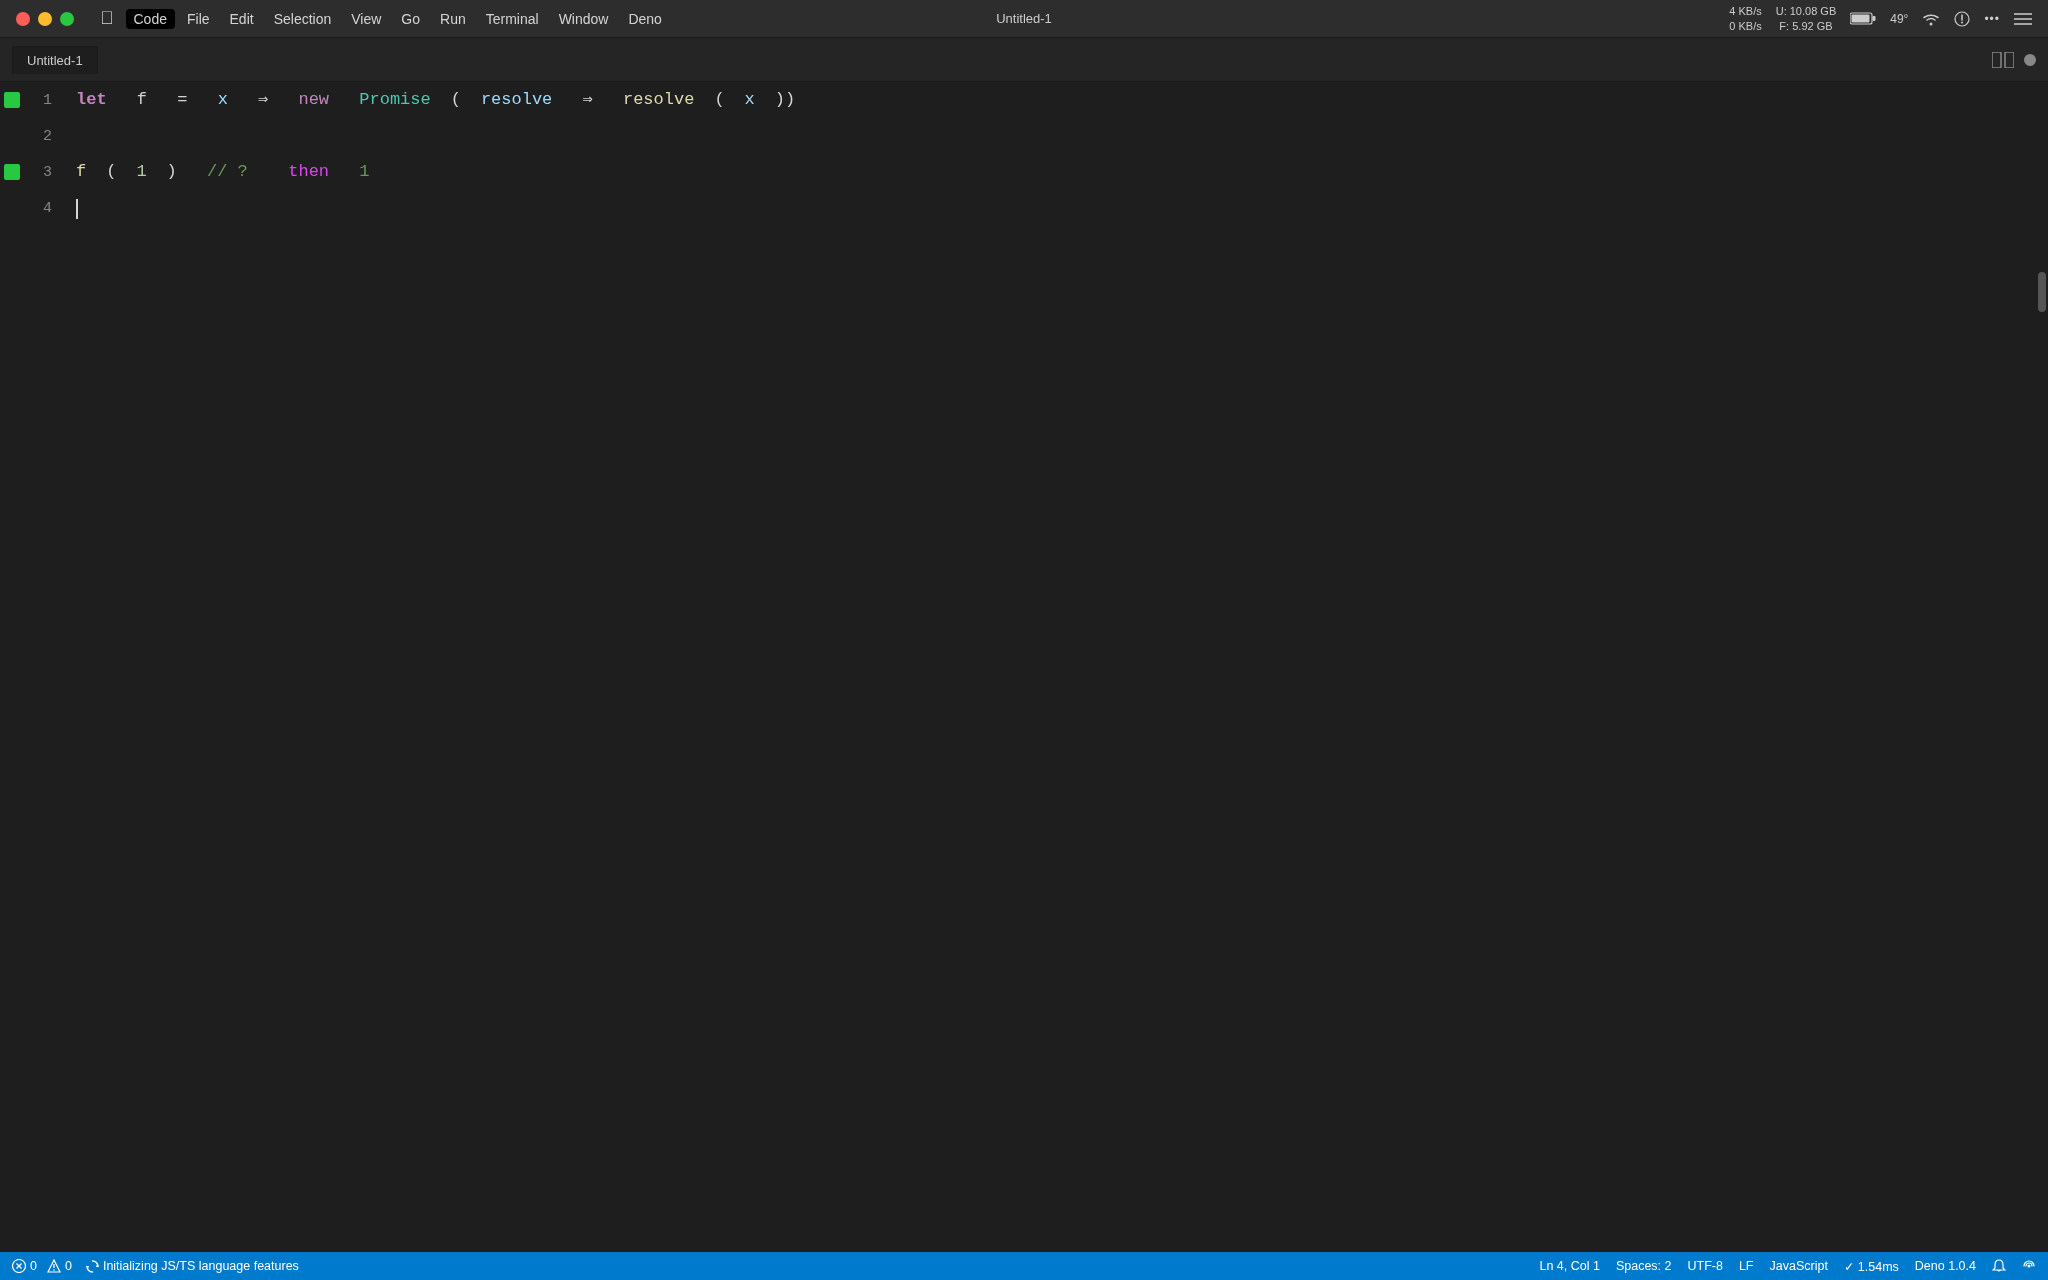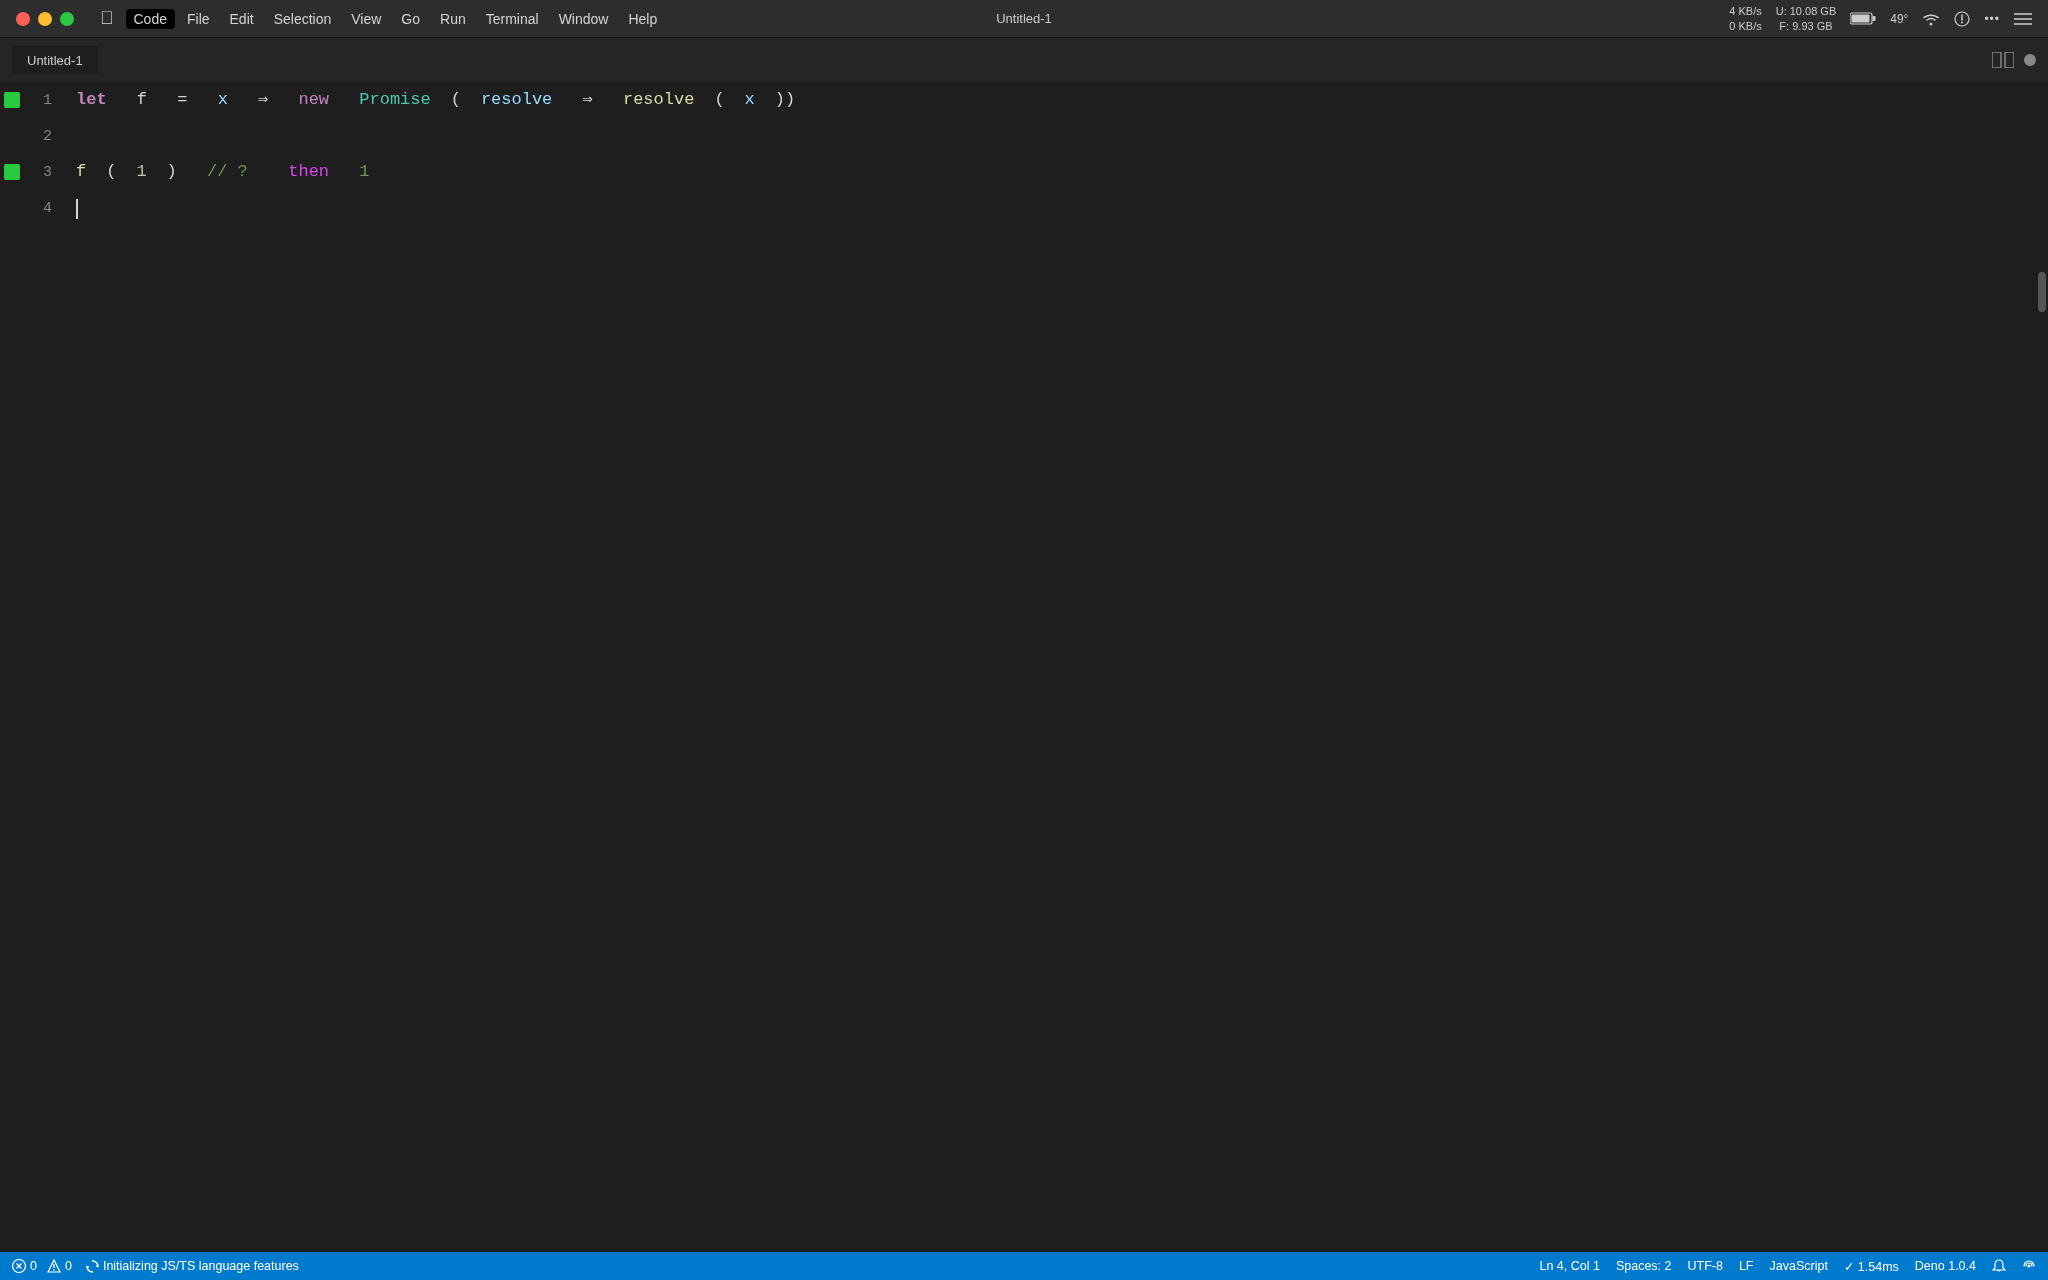--- a/index.html
+++ b/index.html
@@ -284,32 +284,32 @@
       <span class="menu-item" style="font-size:18px;"></span>
       <span class="menu-item active">Code</span>
       <span class="menu-item">File</span>
       <span class="menu-item">Edit</span>
       <span class="menu-item">Selection</span>
       <span class="menu-item">View</span>
       <span class="menu-item">Go</span>
       <span class="menu-item">Run</span>
       <span class="menu-item">Terminal</span>
       <span class="menu-item">Window</span>
-      <span class="menu-item">Help</span>
+      <span class="menu-item">Deno</span>
     </div>
   </div>
   <div class="titlebar-center">Untitled-1</div>
   <div class="titlebar-right">
     <div class="status-info">
       <span>4 KB/s</span>
       <span>0 KB/s</span>
     </div>
     <div class="status-info">
       <span>U: <span>10.08 GB</span></span>
-      <span>F: <span>9.93 GB</span></span>
+      <span>F: <span>5.92 GB</span></span>
     </div>
     <div class="battery-area">
 
       <svg width="26" height="13" viewBox="0 0 26 13">
         <rect x="0" y="1" width="22" height="11" rx="2" fill="none" stroke="#ccc" stroke-width="1.2"></rect>
         <rect x="22.5" y="4" width="3" height="5" rx="1" fill="#ccc"></rect>
         <rect x="1.5" y="2.5" width="18" height="8" rx="1" fill="#ccc"></rect>
       </svg>
     </div>
     <span>49°</span>

